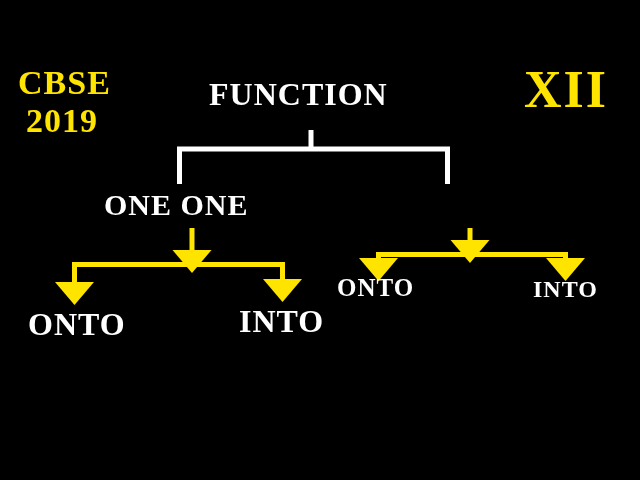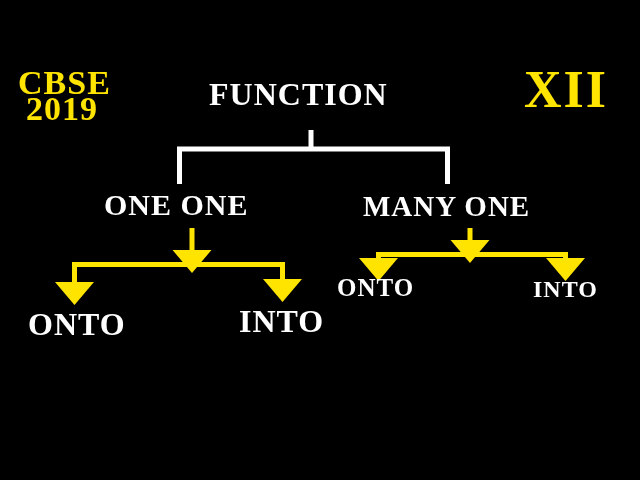--- a/index.html
+++ b/index.html
@@ -27,21 +27,21 @@
   .yellow { color: #ffe400; }
 
   #badge-exam {
     left: 18px;
     top: 66px;
     font-size: 34px;
     letter-spacing: 1px;
   }
   #badge-year {
     left: 26px;
-    top: 92px;
+    top: 104px;
     font-size: 34px;
     letter-spacing: 1px;
   }
   #badge-class {
     left: 524px;
     top: 64px;
     font-size: 52px;
     letter-spacing: 2px;
   }
   #node-root {
@@ -130,21 +130,20 @@
     </g>
   </svg>
 
   <div class="lbl yellow" id="badge-exam">CBSE</div>
   <div class="lbl yellow" id="badge-year">2019</div>
   <div class="lbl yellow" id="badge-class">XII</div>
 
   <div class="lbl white" id="node-oneone">ONE ONE</div>
 
   <div class="lbl white" id="node-root">FUNCTION</div>
-  <div class="lbl white" id="node-manyone">MANY ONE</div>
 
   <div class="lbl white" id="leaf-l-onto">ONTO</div>
   <div class="lbl white" id="leaf-l-into">INTO</div>
 
   <div class="lbl white" id="leaf-r-onto">ONTO</div>
   <div class="lbl white" id="leaf-r-into">INTO</div>
 
 </div>
 
 </body></html>

